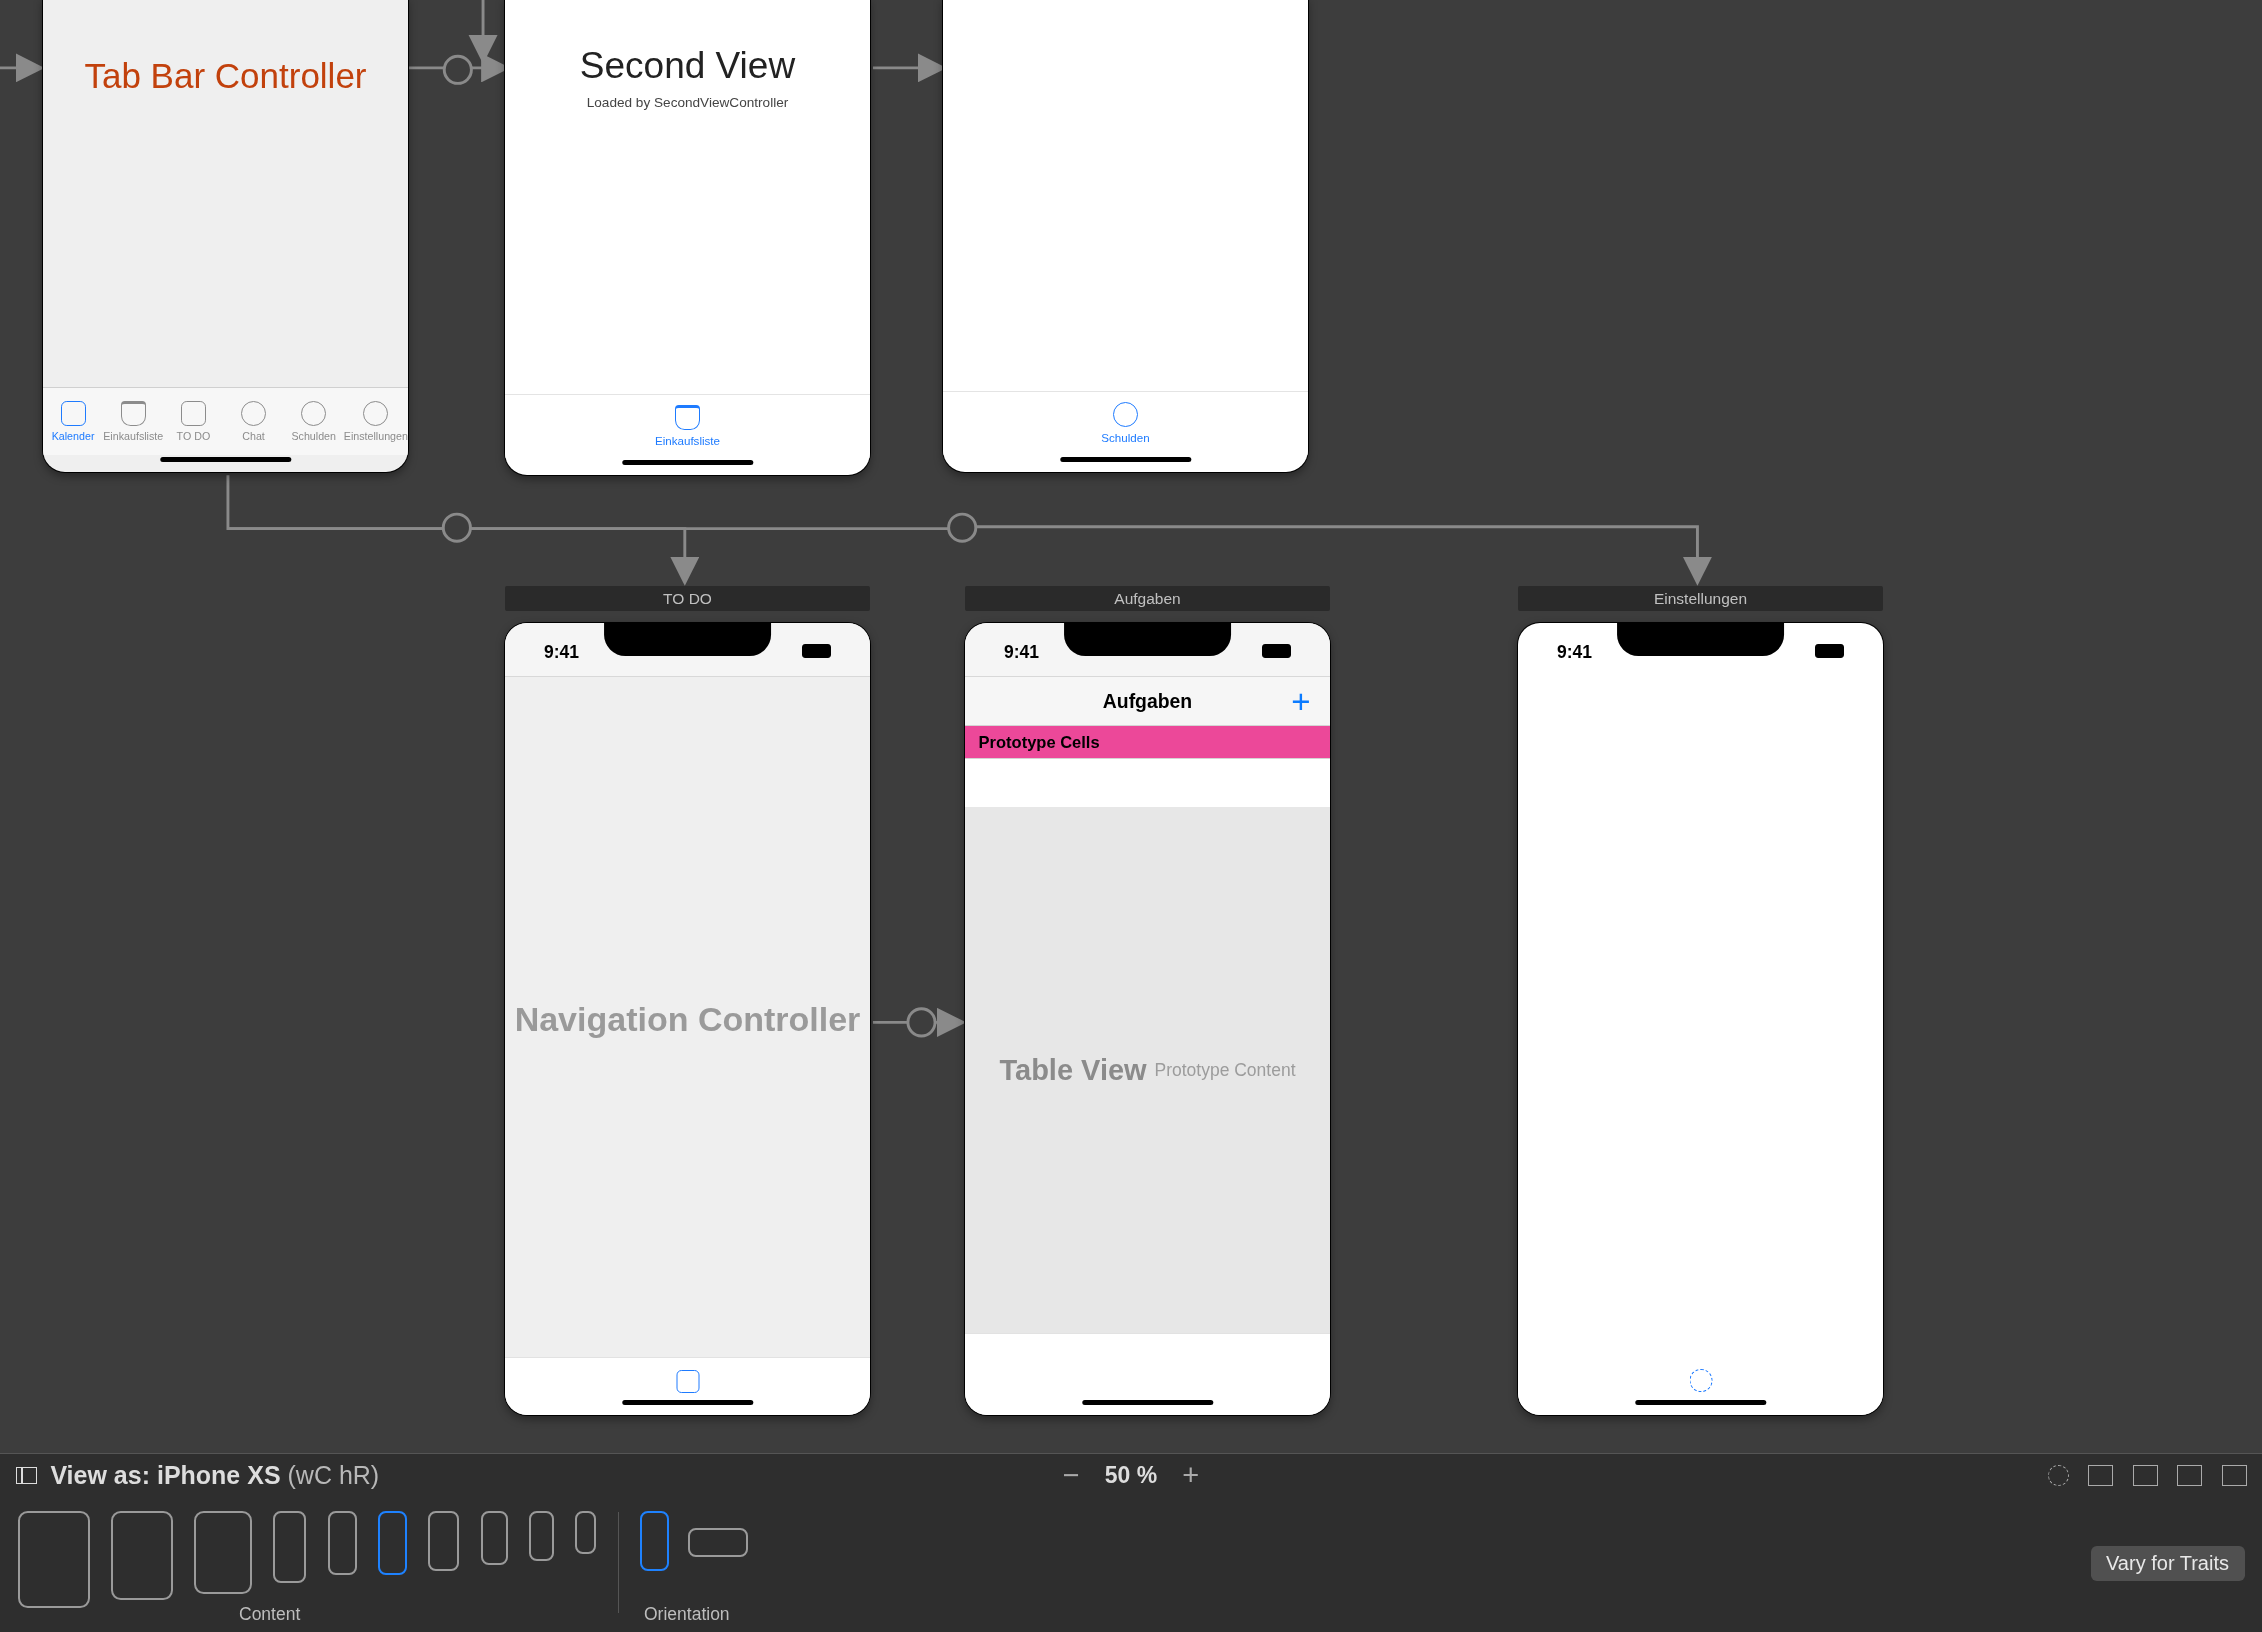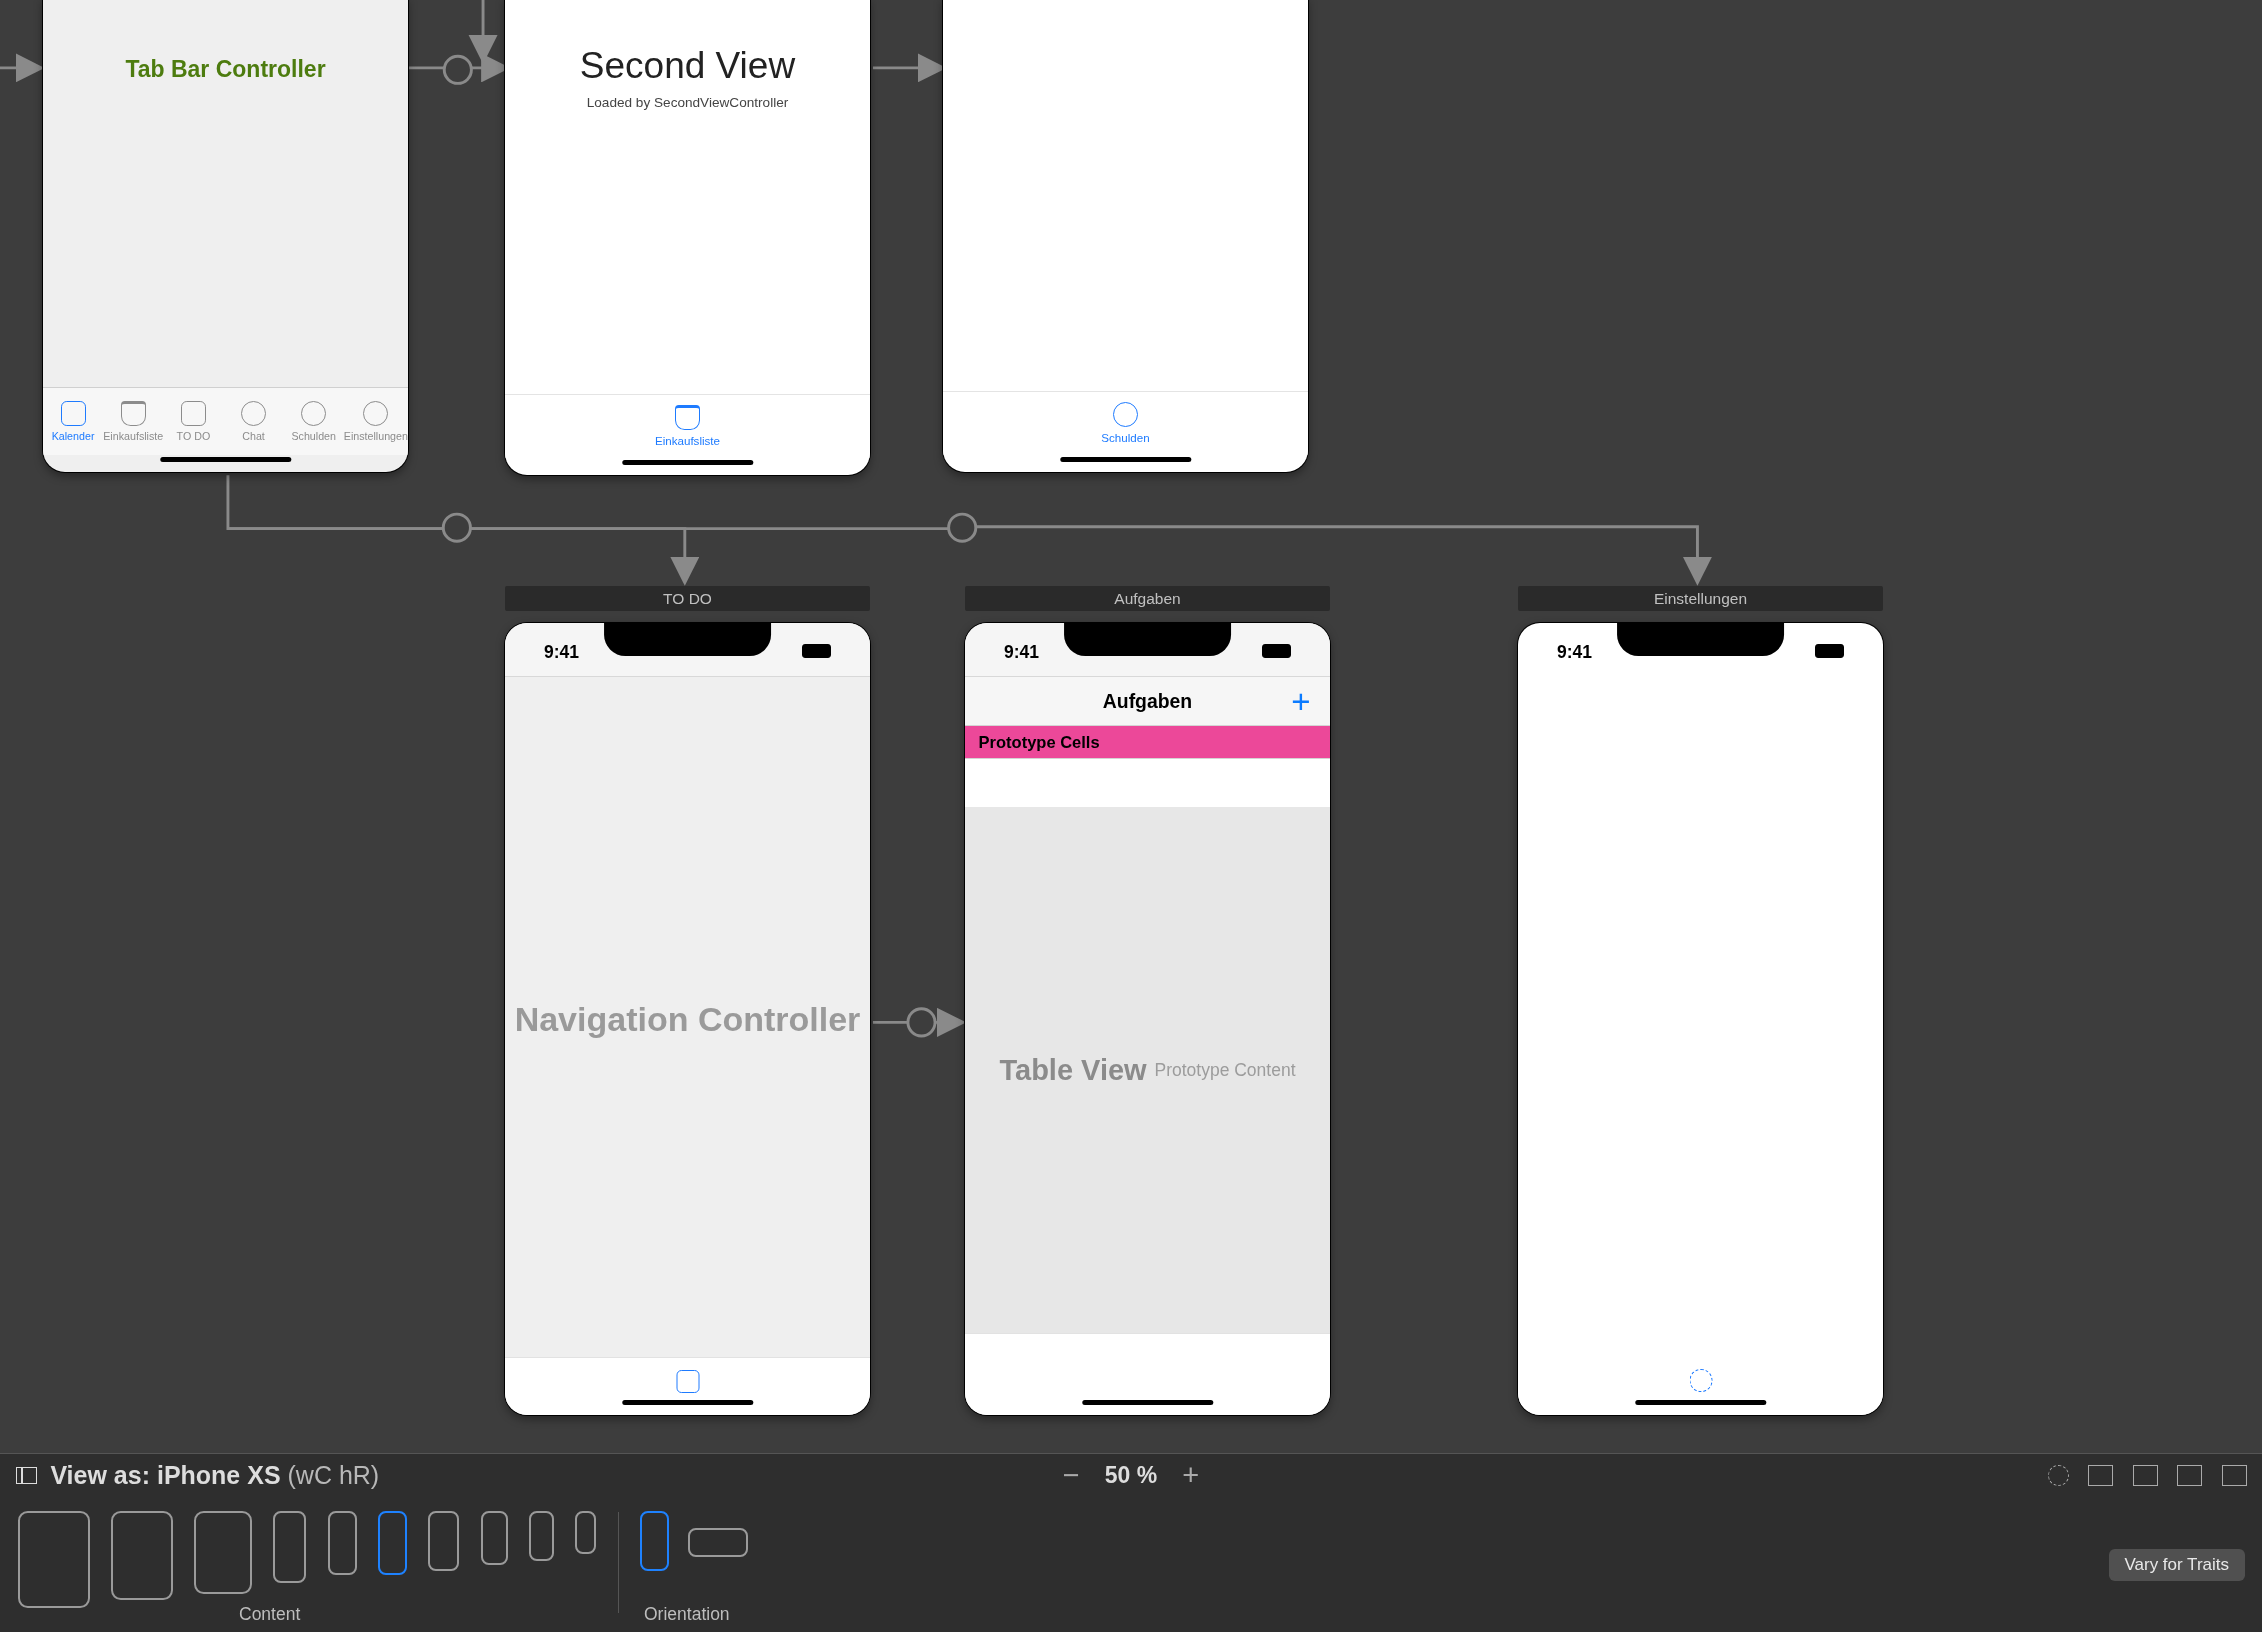--- a/index.html
+++ b/index.html
@@ -68,23 +68,23 @@
   }
 
   
   .phone.top { border-top-left-radius: 0; border-top-right-radius: 0; }
 
   
   .tbc-label {
     position: absolute;
     top: 58px; left: 0; right: 0;
     text-align: center;
-    font-size: 23px;
-    font-weight: 700;
-    color: #4d7c0f;
+    font-size: 35px;
+    font-weight: 400;
+    color: #c2410c;
   }
   .tabbar {
     position: absolute;
     bottom: 17.5px;
     left: 0; right: 0;
     height: 68px;
     border-top: 1px solid #d0d0d0;
     display: flex;
     background: #f7f7f7;
   }
@@ -331,21 +331,21 @@
     background: #555;
     margin-top: 1.9px;
   }
   .orients { display: flex; gap: 19.4px; align-items: flex-end; }
 
   .vary-btn {
     position: absolute;
     right: 17.5px; bottom: 52px;
     background: #505050;
     color: #e8e8e8;
-    font-size: 17px;
+    font-size: 20px;
     padding: 5.8px 15.5px;
     border-radius: 5.8px;
   }
 </style>
 </head>
 <body>
 
 <div class="canvas">
 
   <svg class="wires" viewBox="0 0 2332 1482">

